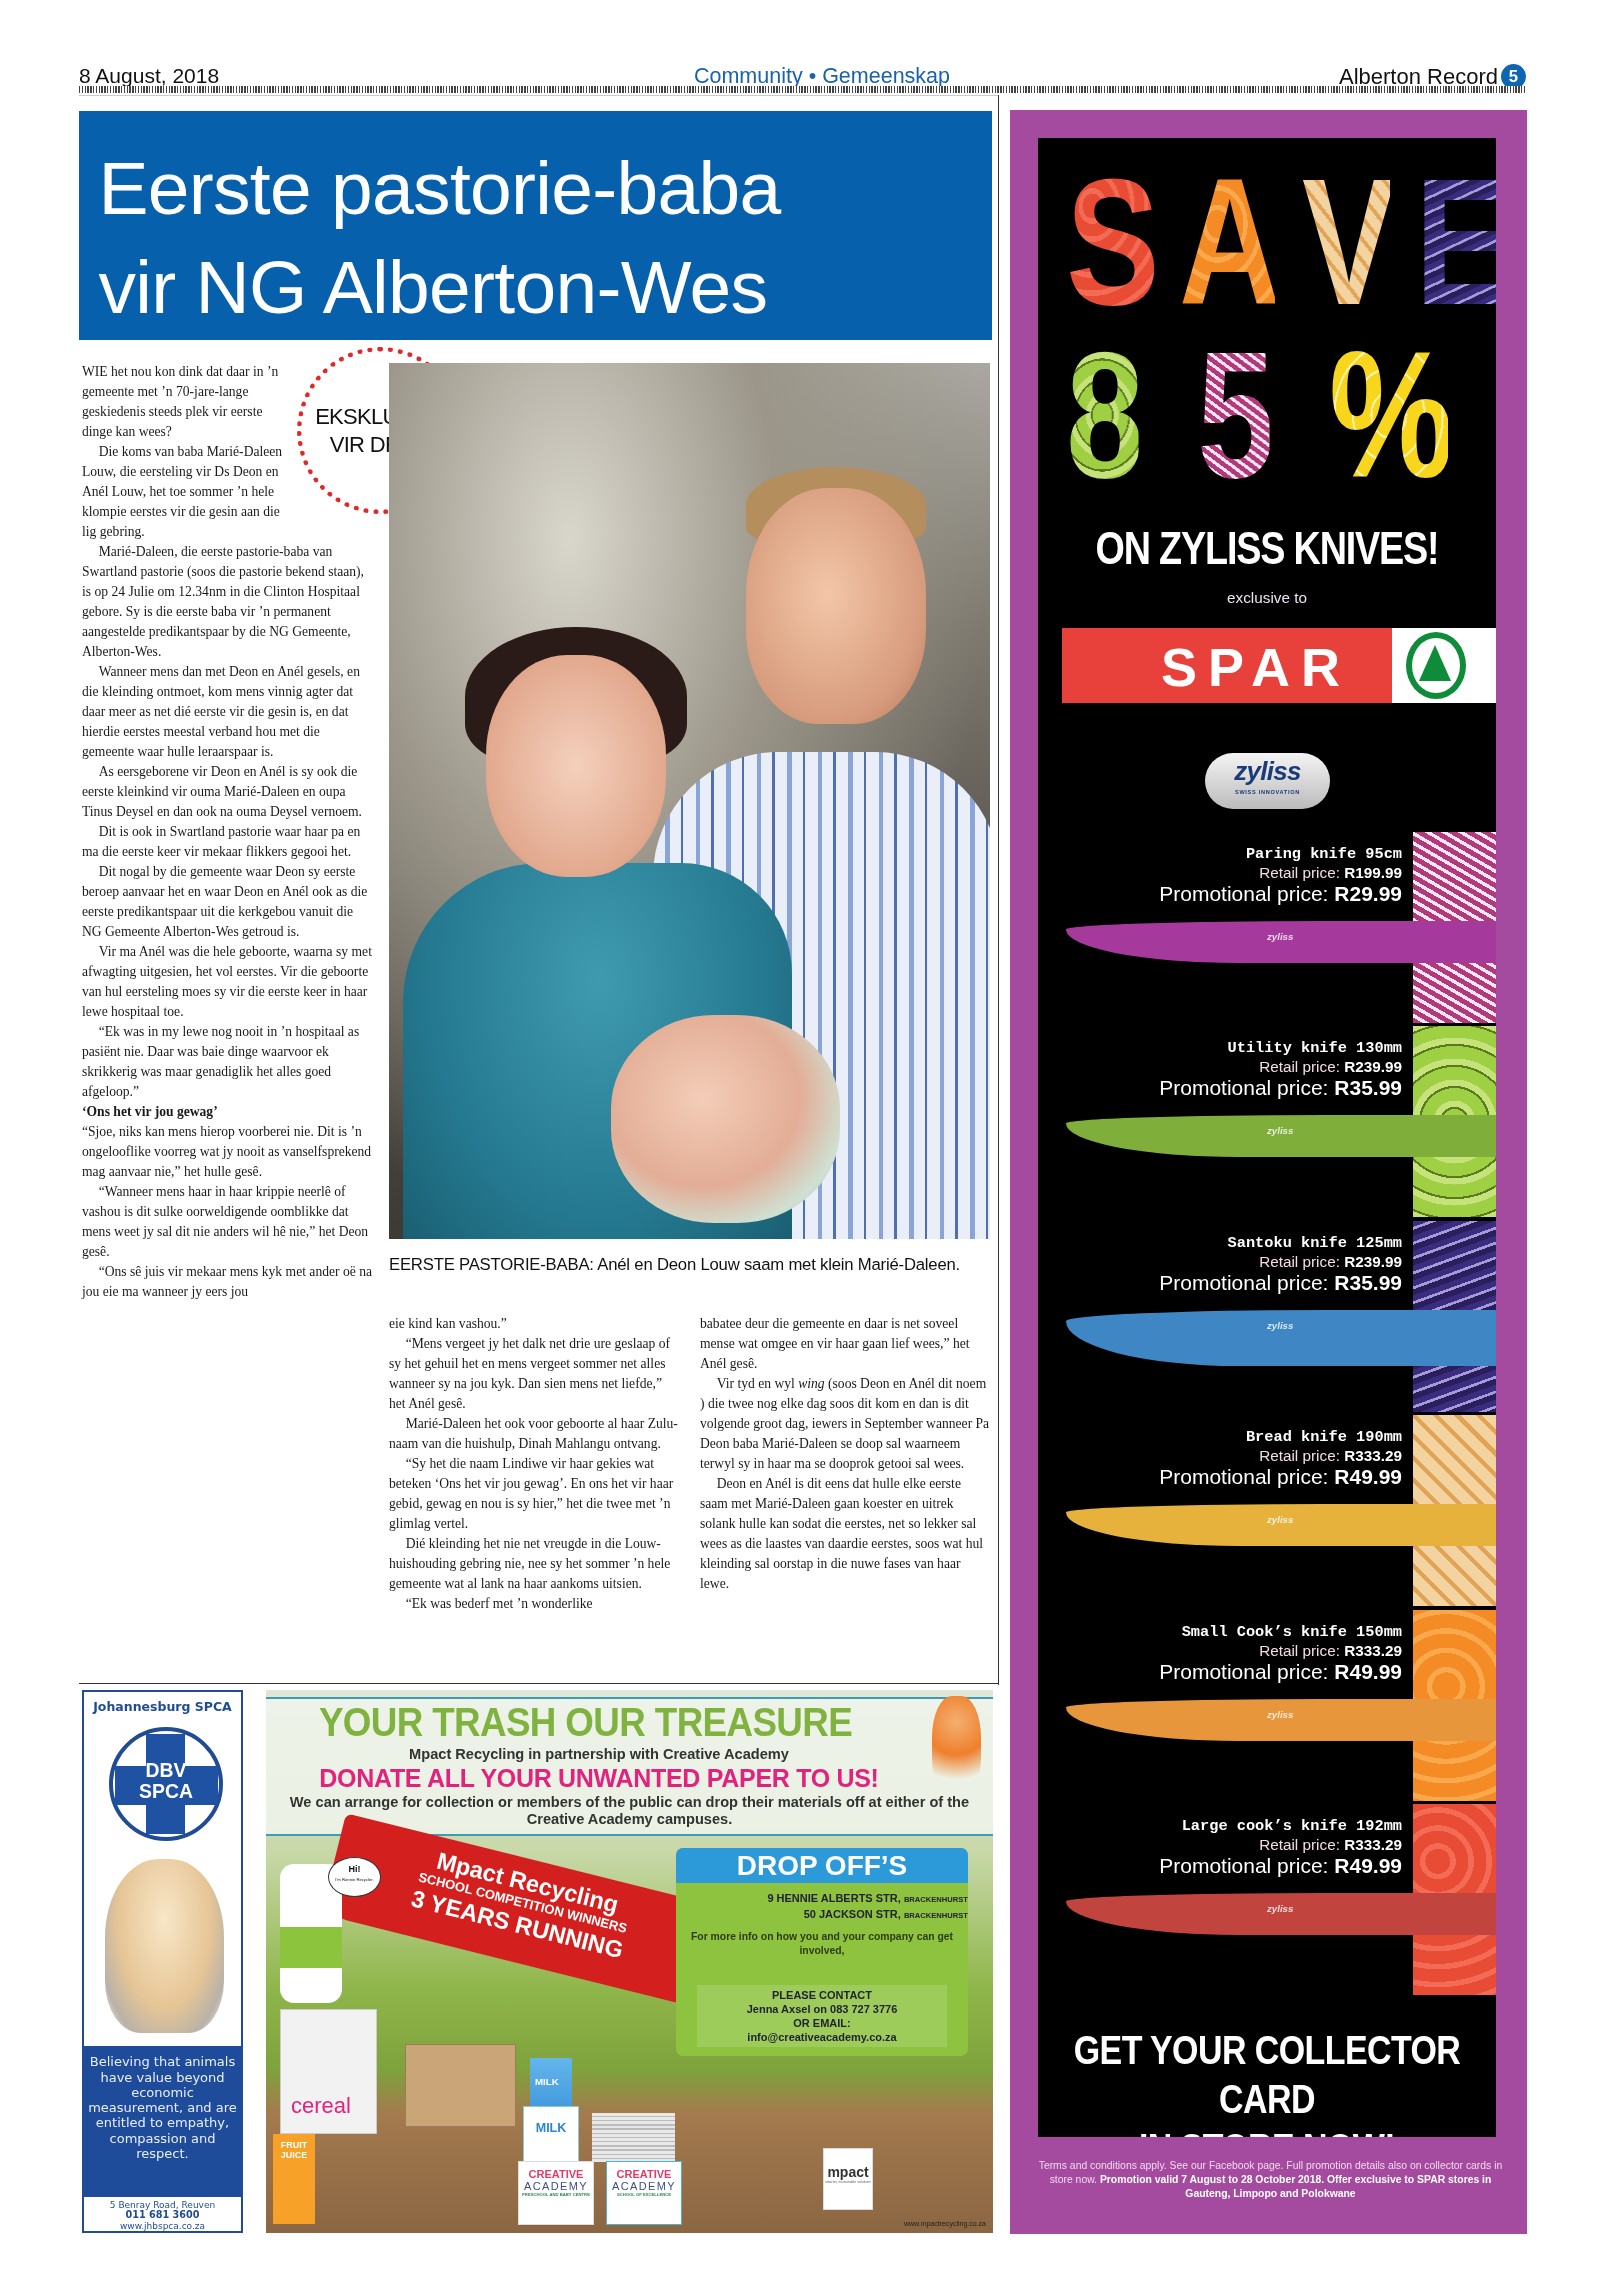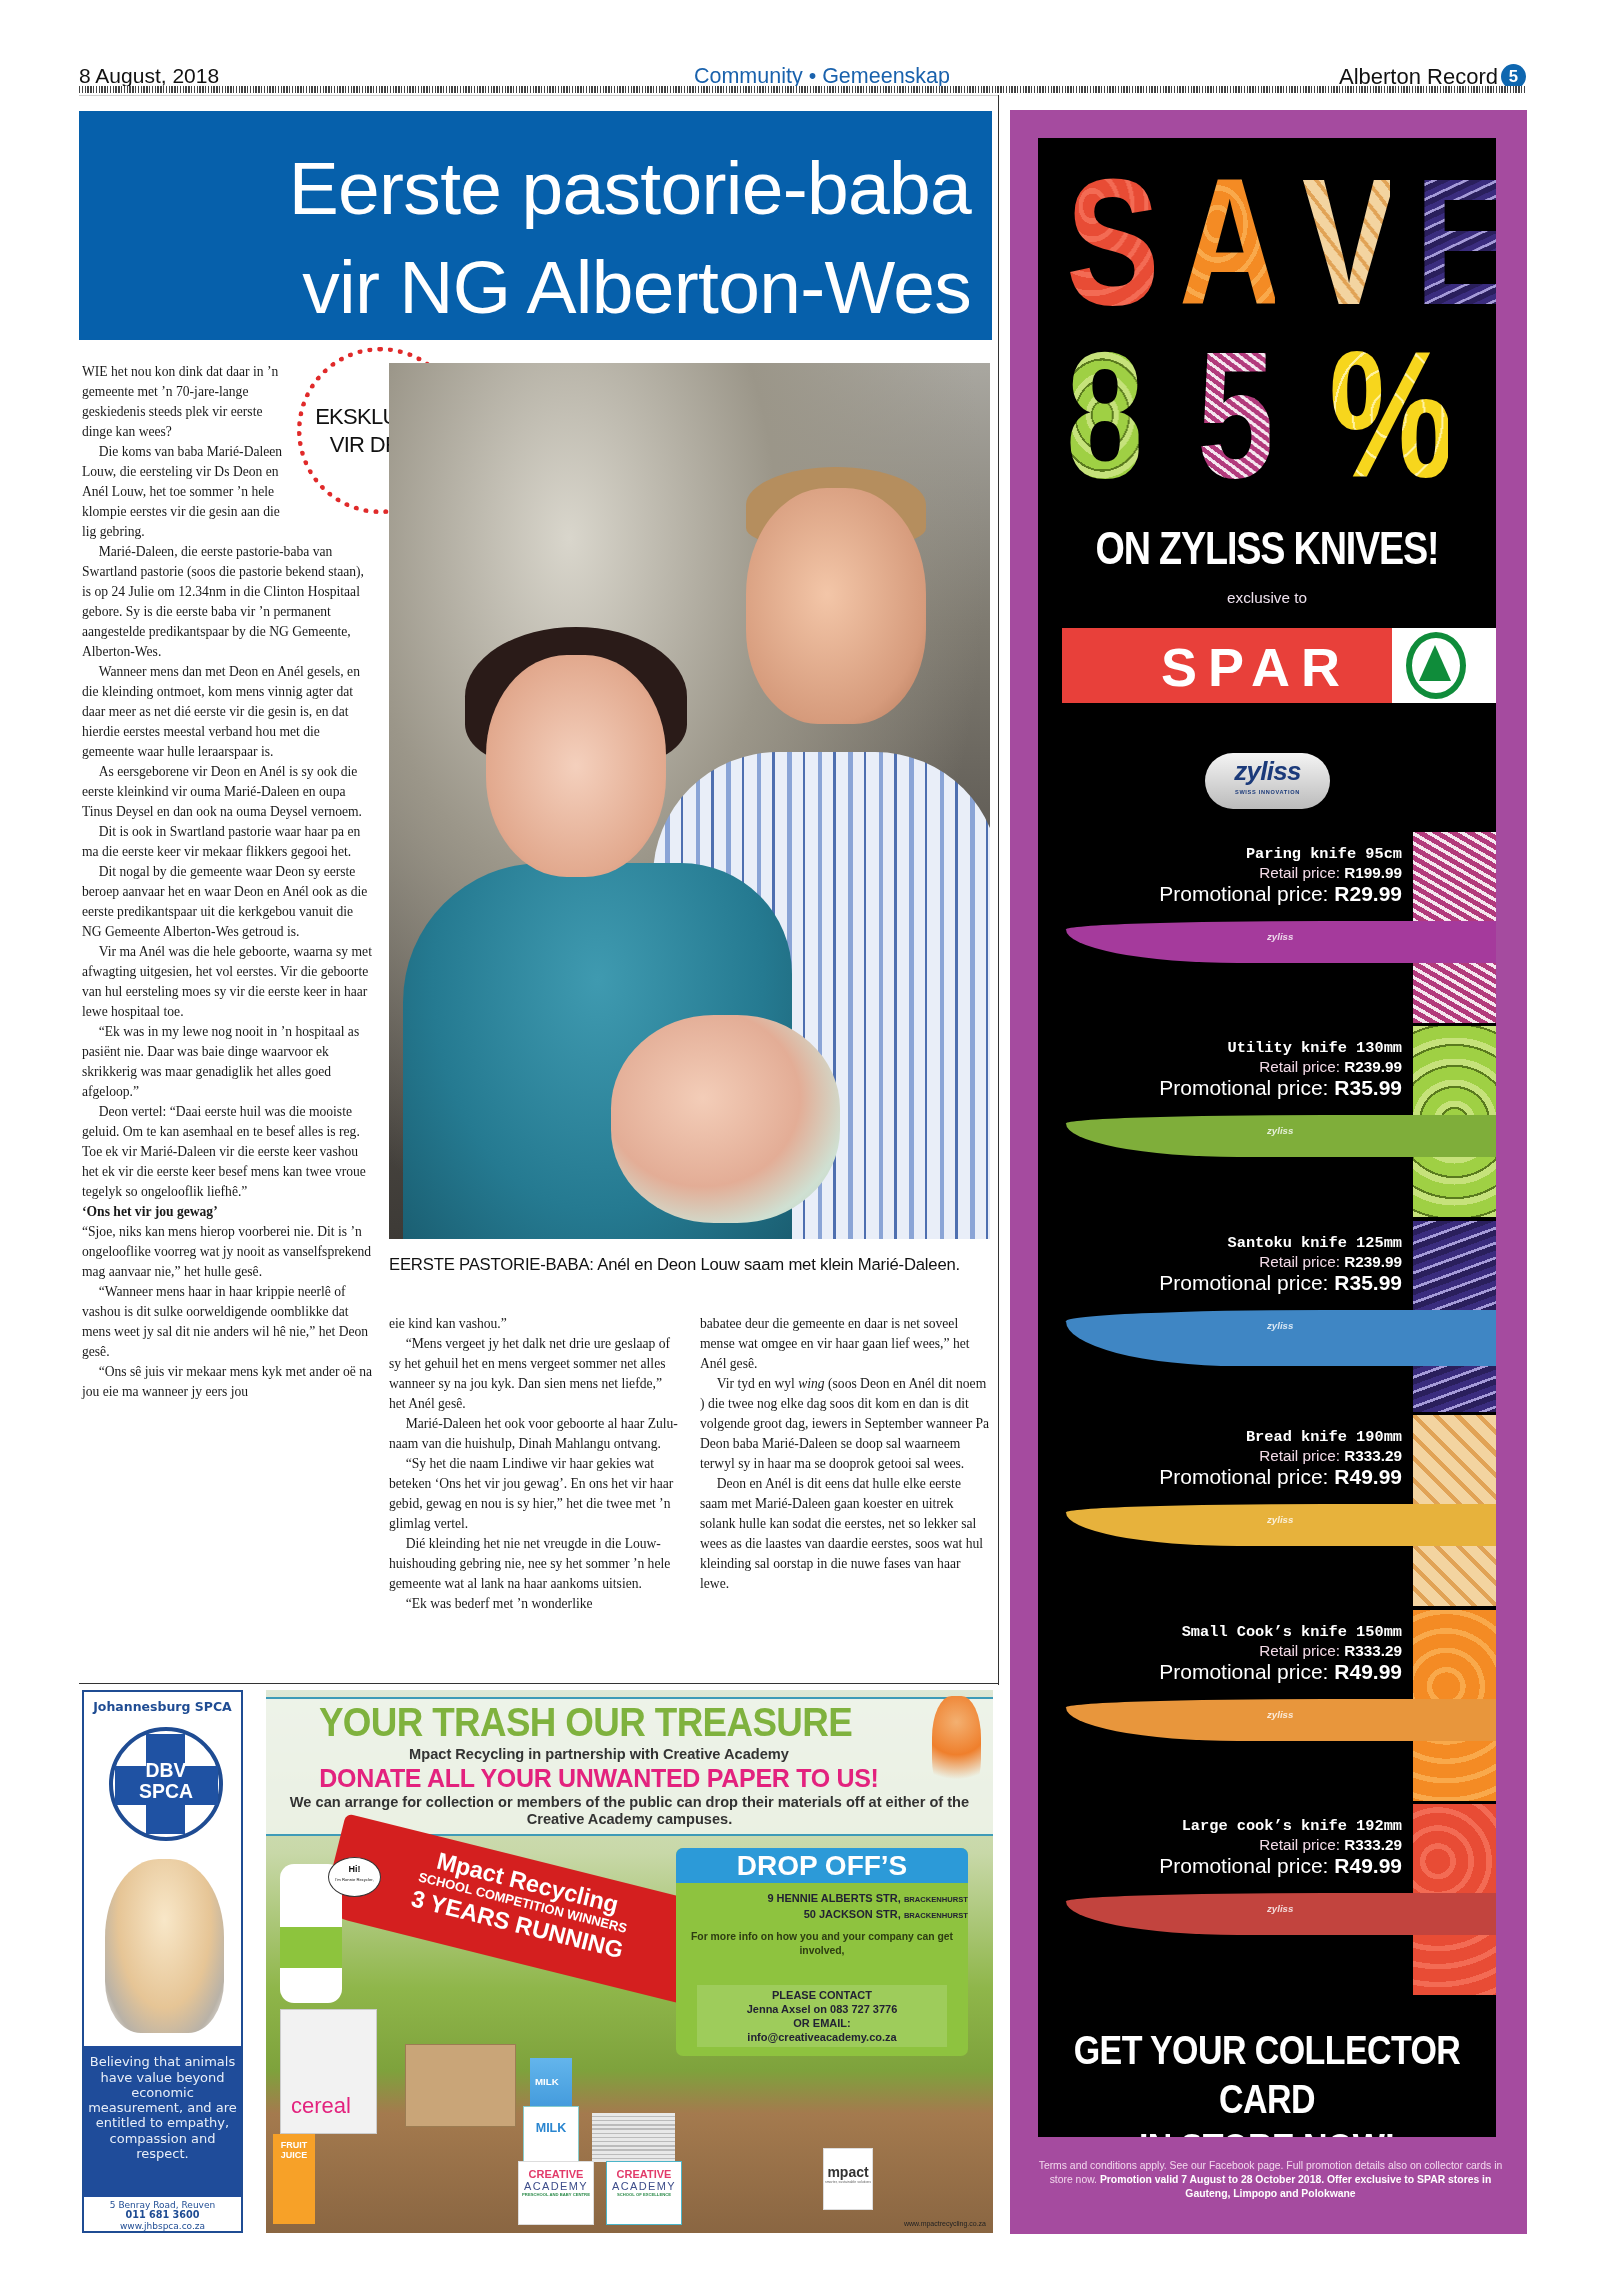--- a/index.html
+++ b/index.html
@@ -14,21 +14,21 @@
     .mh-page { position: absolute; right: 0; top: 0; width: 25px; height: 25px; border-radius: 50%; background: #0e67b0; color: #fff; font-weight: bold; font-size: 16.7px; text-align: center; line-height: 25px; }
     .mh-rule { position: absolute; left: 79px; top: 86px; width: 1447px; height: 7px;
       background: repeating-linear-gradient(90deg, #444 0 1.4px, #fff 1.4px 2.8px); }
     .mh-rule2 { position: absolute; left: 79px; top: 95px; width: 920px; height: 1.4px; background: #ccc; }
 
     
     .article-frame { position: absolute; left: 998px; top: 95px; width: 1.4px; height: 1590px; background: #333; }
     .article-bottom { position: absolute; left: 79px; top: 1683px; width: 920px; height: 1.4px; background: #333; }
 
     .headline-box { position: absolute; left: 79px; top: 111px; width: 913px; height: 229px; background: #0660ab; padding: 28px 21px 0 19.4px; }
-    .headline { font-family: "Liberation Sans", sans-serif; color: #fff; font-size: 75px; line-height: 99px; letter-spacing: -0.7px; font-weight: normal; text-align: right; }
+    .headline { font-family: "Liberation Sans", sans-serif; color: #fff; font-size: 75px; line-height: 99px; letter-spacing: -0.7px; font-weight: normal; }
 
     
     .col { position: absolute; font-size: 13.6px; line-height: 20px; color: #1a1a1a; text-align: left; }
     .col p { text-indent: 16.7px; }
     .col p.noindent { text-indent: 0; }
     .col p.subhead { text-indent: 0; font-weight: bold; }
     .col1 { left: 82px; top: 362px; width: 292px; }
     .col1 .narrow { width: 208px; }
     .col2 { left: 389px; top: 1314px; width: 290px; }
     .col3 { left: 700px; top: 1314px; width: 292px; }
@@ -177,21 +177,20 @@
     <p class="noindent">WIE het nou kon dink dat daar in ’n gemeente met ’n 70-jare-lange geskiedenis steeds plek vir eerste dinge kan wees?</p>
     <p>Die koms van baba Marié-Daleen Louw, die eersteling vir Ds Deon en Anél Louw, het toe sommer ’n hele klompie eerstes vir die gesin aan die lig gebring.</p>
   </div>
   <p>Marié-Daleen, die eerste pastorie-baba van Swartland pastorie (soos die pastorie bekend staan), is op 24 Julie om 12.34nm in die Clinton Hospitaal gebore. Sy is die eerste baba vir ’n permanent aangestelde predikantspaar by die NG Gemeente, Alberton-Wes.</p>
   <p>Wanneer mens dan met Deon en Anél gesels, en die kleinding ontmoet, kom mens vinnig agter dat daar meer as net dié eerste vir die gesin is, en dat hierdie eerstes meestal verband hou met die gemeente waar hulle leraarspaar is.</p>
   <p>As eersgeborene vir Deon en Anél is sy ook die eerste kleinkind vir ouma Marié-Daleen en oupa Tinus Deysel en dan ook na ouma Deysel vernoem.</p>
   <p>Dit is ook in Swartland pastorie waar haar pa en ma die eerste keer vir mekaar flikkers gegooi het.</p>
   <p>Dit nogal by die gemeente waar Deon sy eerste beroep aanvaar het en waar Deon en Anél ook as die eerste predikantspaar uit die kerkgebou vanuit die NG Gemeente Alberton-Wes getroud is.</p>
   <p>Vir ma Anél was die hele geboorte, waarna sy met afwagting uitgesien, het vol eerstes. Vir die geboorte van hul eersteling moes sy vir die eerste keer in haar lewe hospitaal toe.</p>
   <p>“Ek was in my lewe nog nooit in ’n hospitaal as pasiënt nie. Daar was baie dinge waarvoor ek skrikkerig was maar genadiglik het alles goed afgeloop.”</p>
-  <p>Deon vertel: “Daai eerste huil was die mooiste geluid. Om te kan asemhaal en te besef alles is reg. Toe ek vir Marié-Daleen vir die eerste keer vashou het ek vir die eerste keer besef mens kan twee vroue tegelyk so ongelooflik liefhê.”</p>
   <p class="subhead">‘Ons het vir jou gewag’</p>
   <p class="noindent">“Sjoe, niks kan mens hierop voorberei nie. Dit is ’n ongelooflike voorreg wat jy nooit as vanselfsprekend mag aanvaar nie,” het hulle gesê.</p>
   <p>“Wanneer mens haar in haar krippie neerlê of vashou is dit sulke oorweldigende oomblikke dat mens weet jy sal dit nie anders wil hê nie,” het Deon gesê.</p>
   <p>“Ons sê juis vir mekaar mens kyk met ander oë na jou eie ma wanneer jy eers jou</p>
 </div>
 
 <div class="photo">
   <div class="wall"></div>
   <div class="man-shirt"></div>
   <div class="man-hair"></div>

